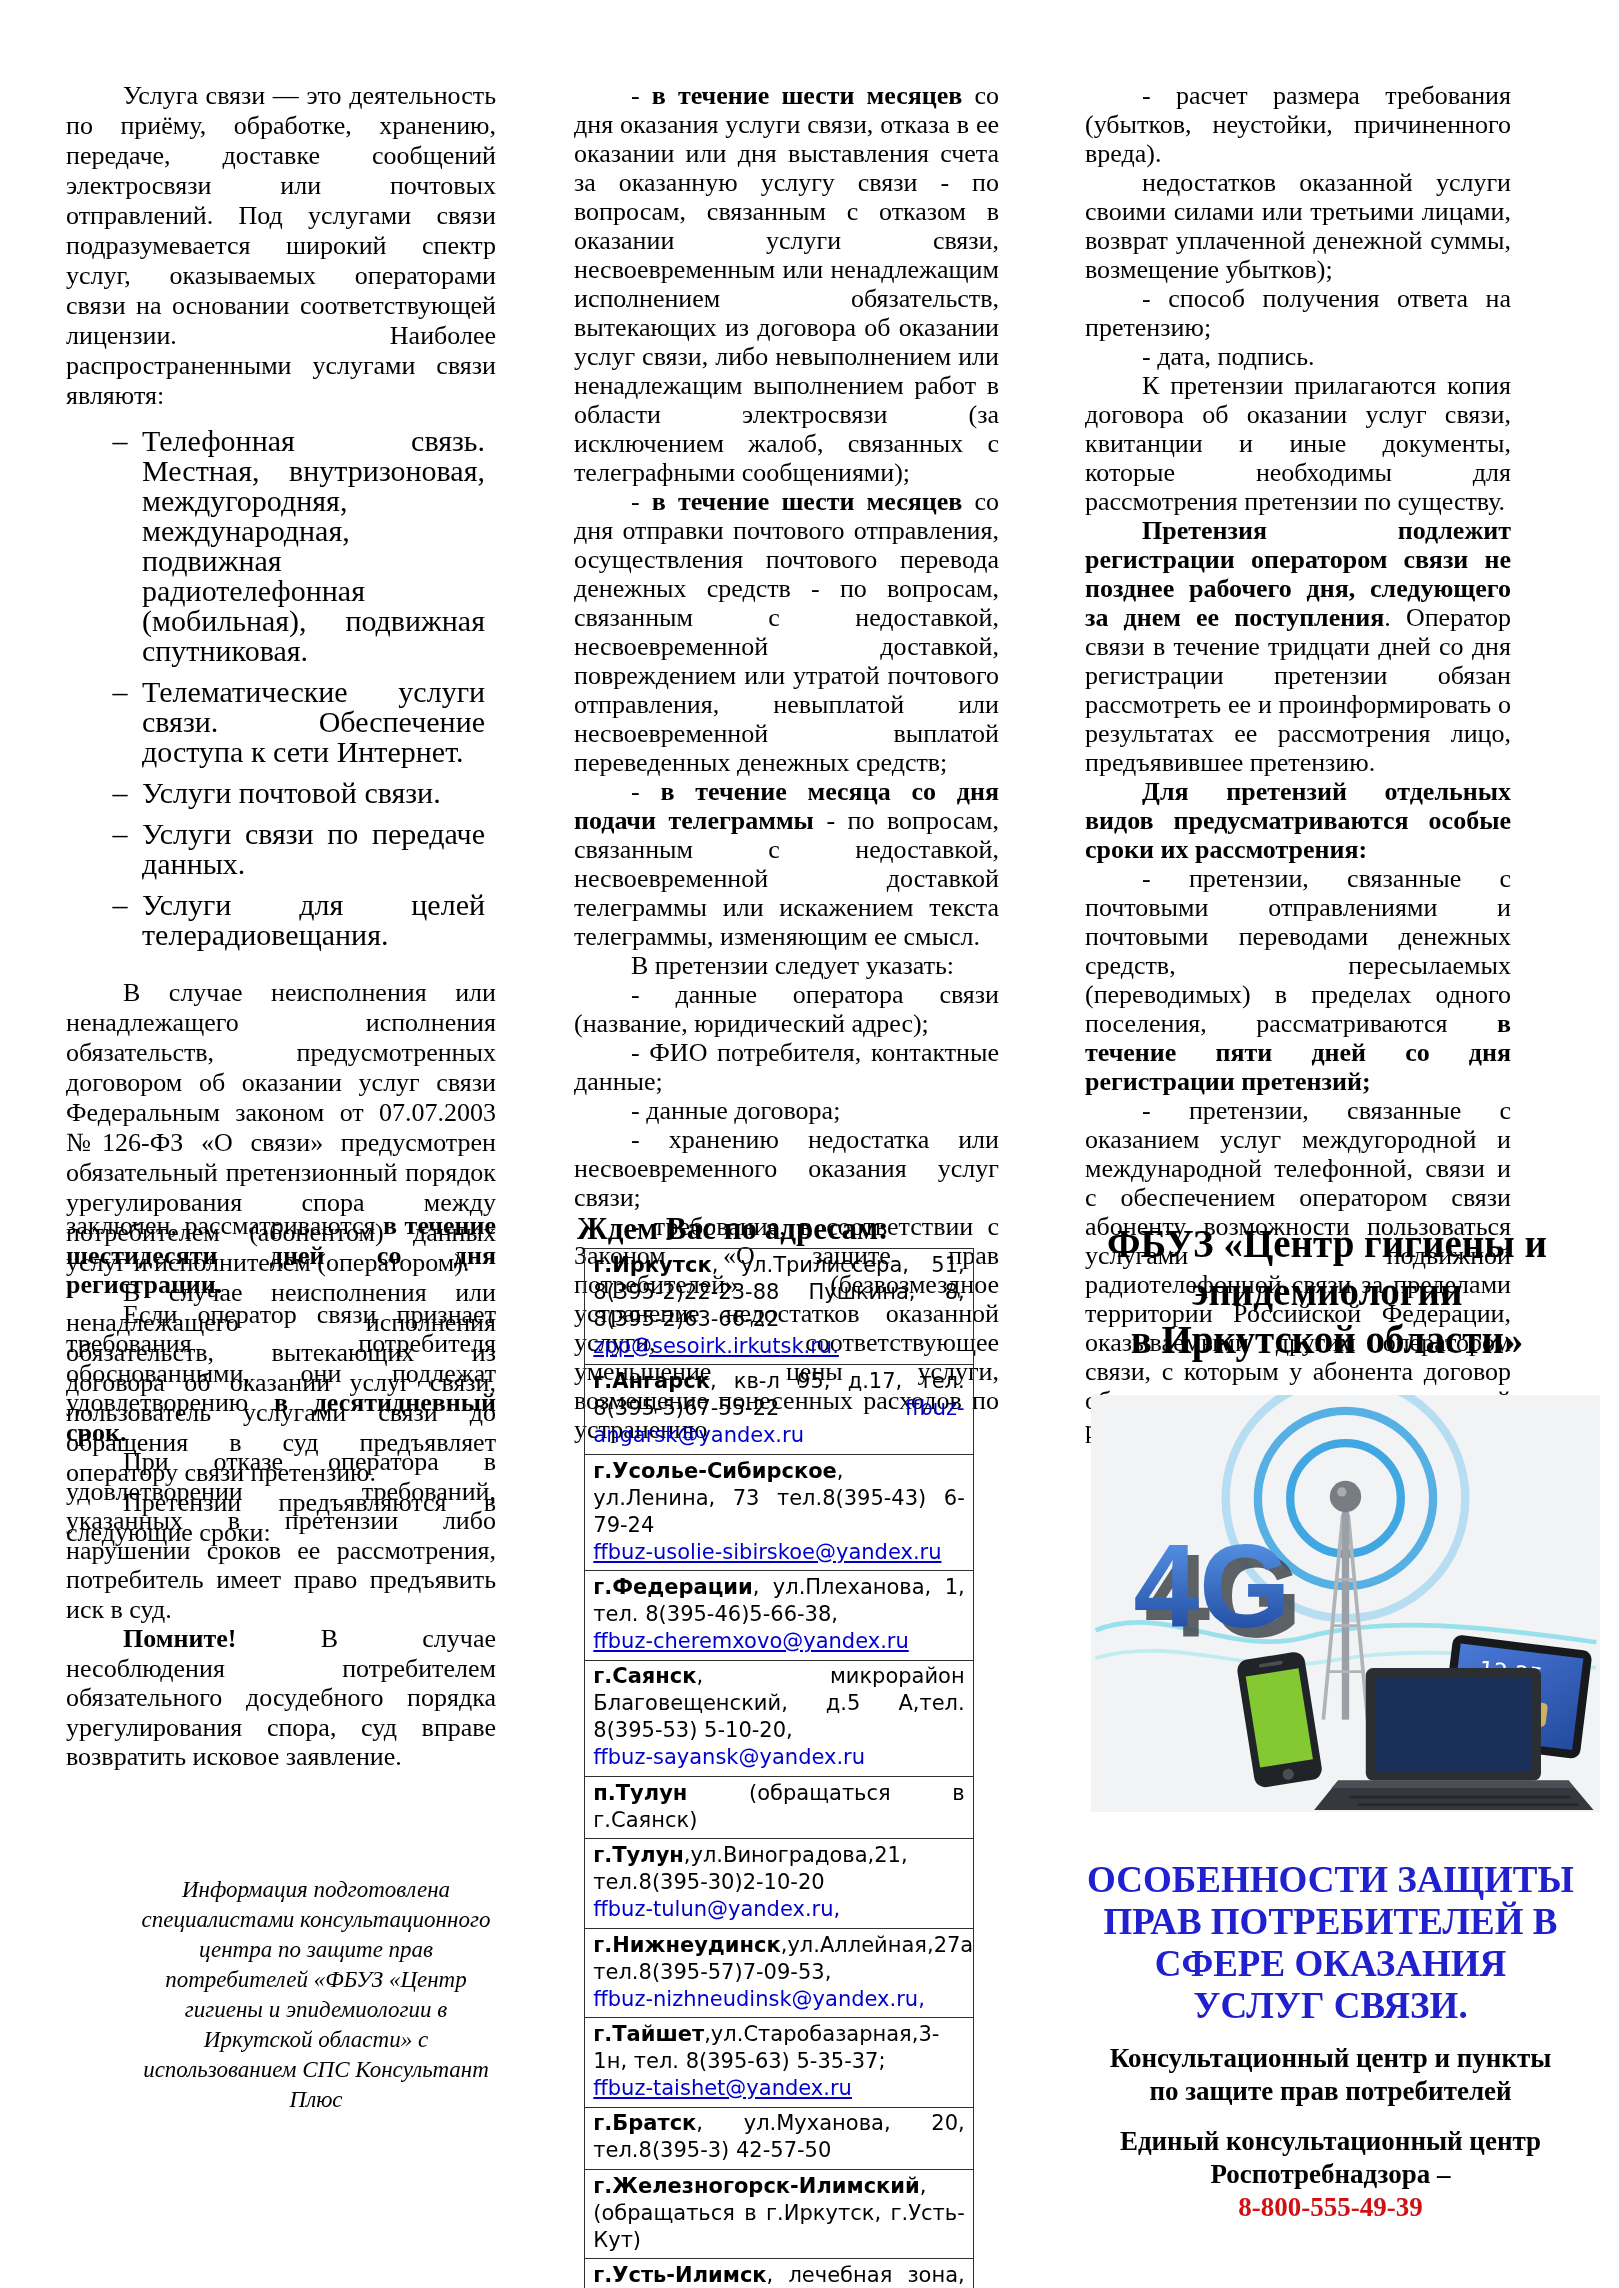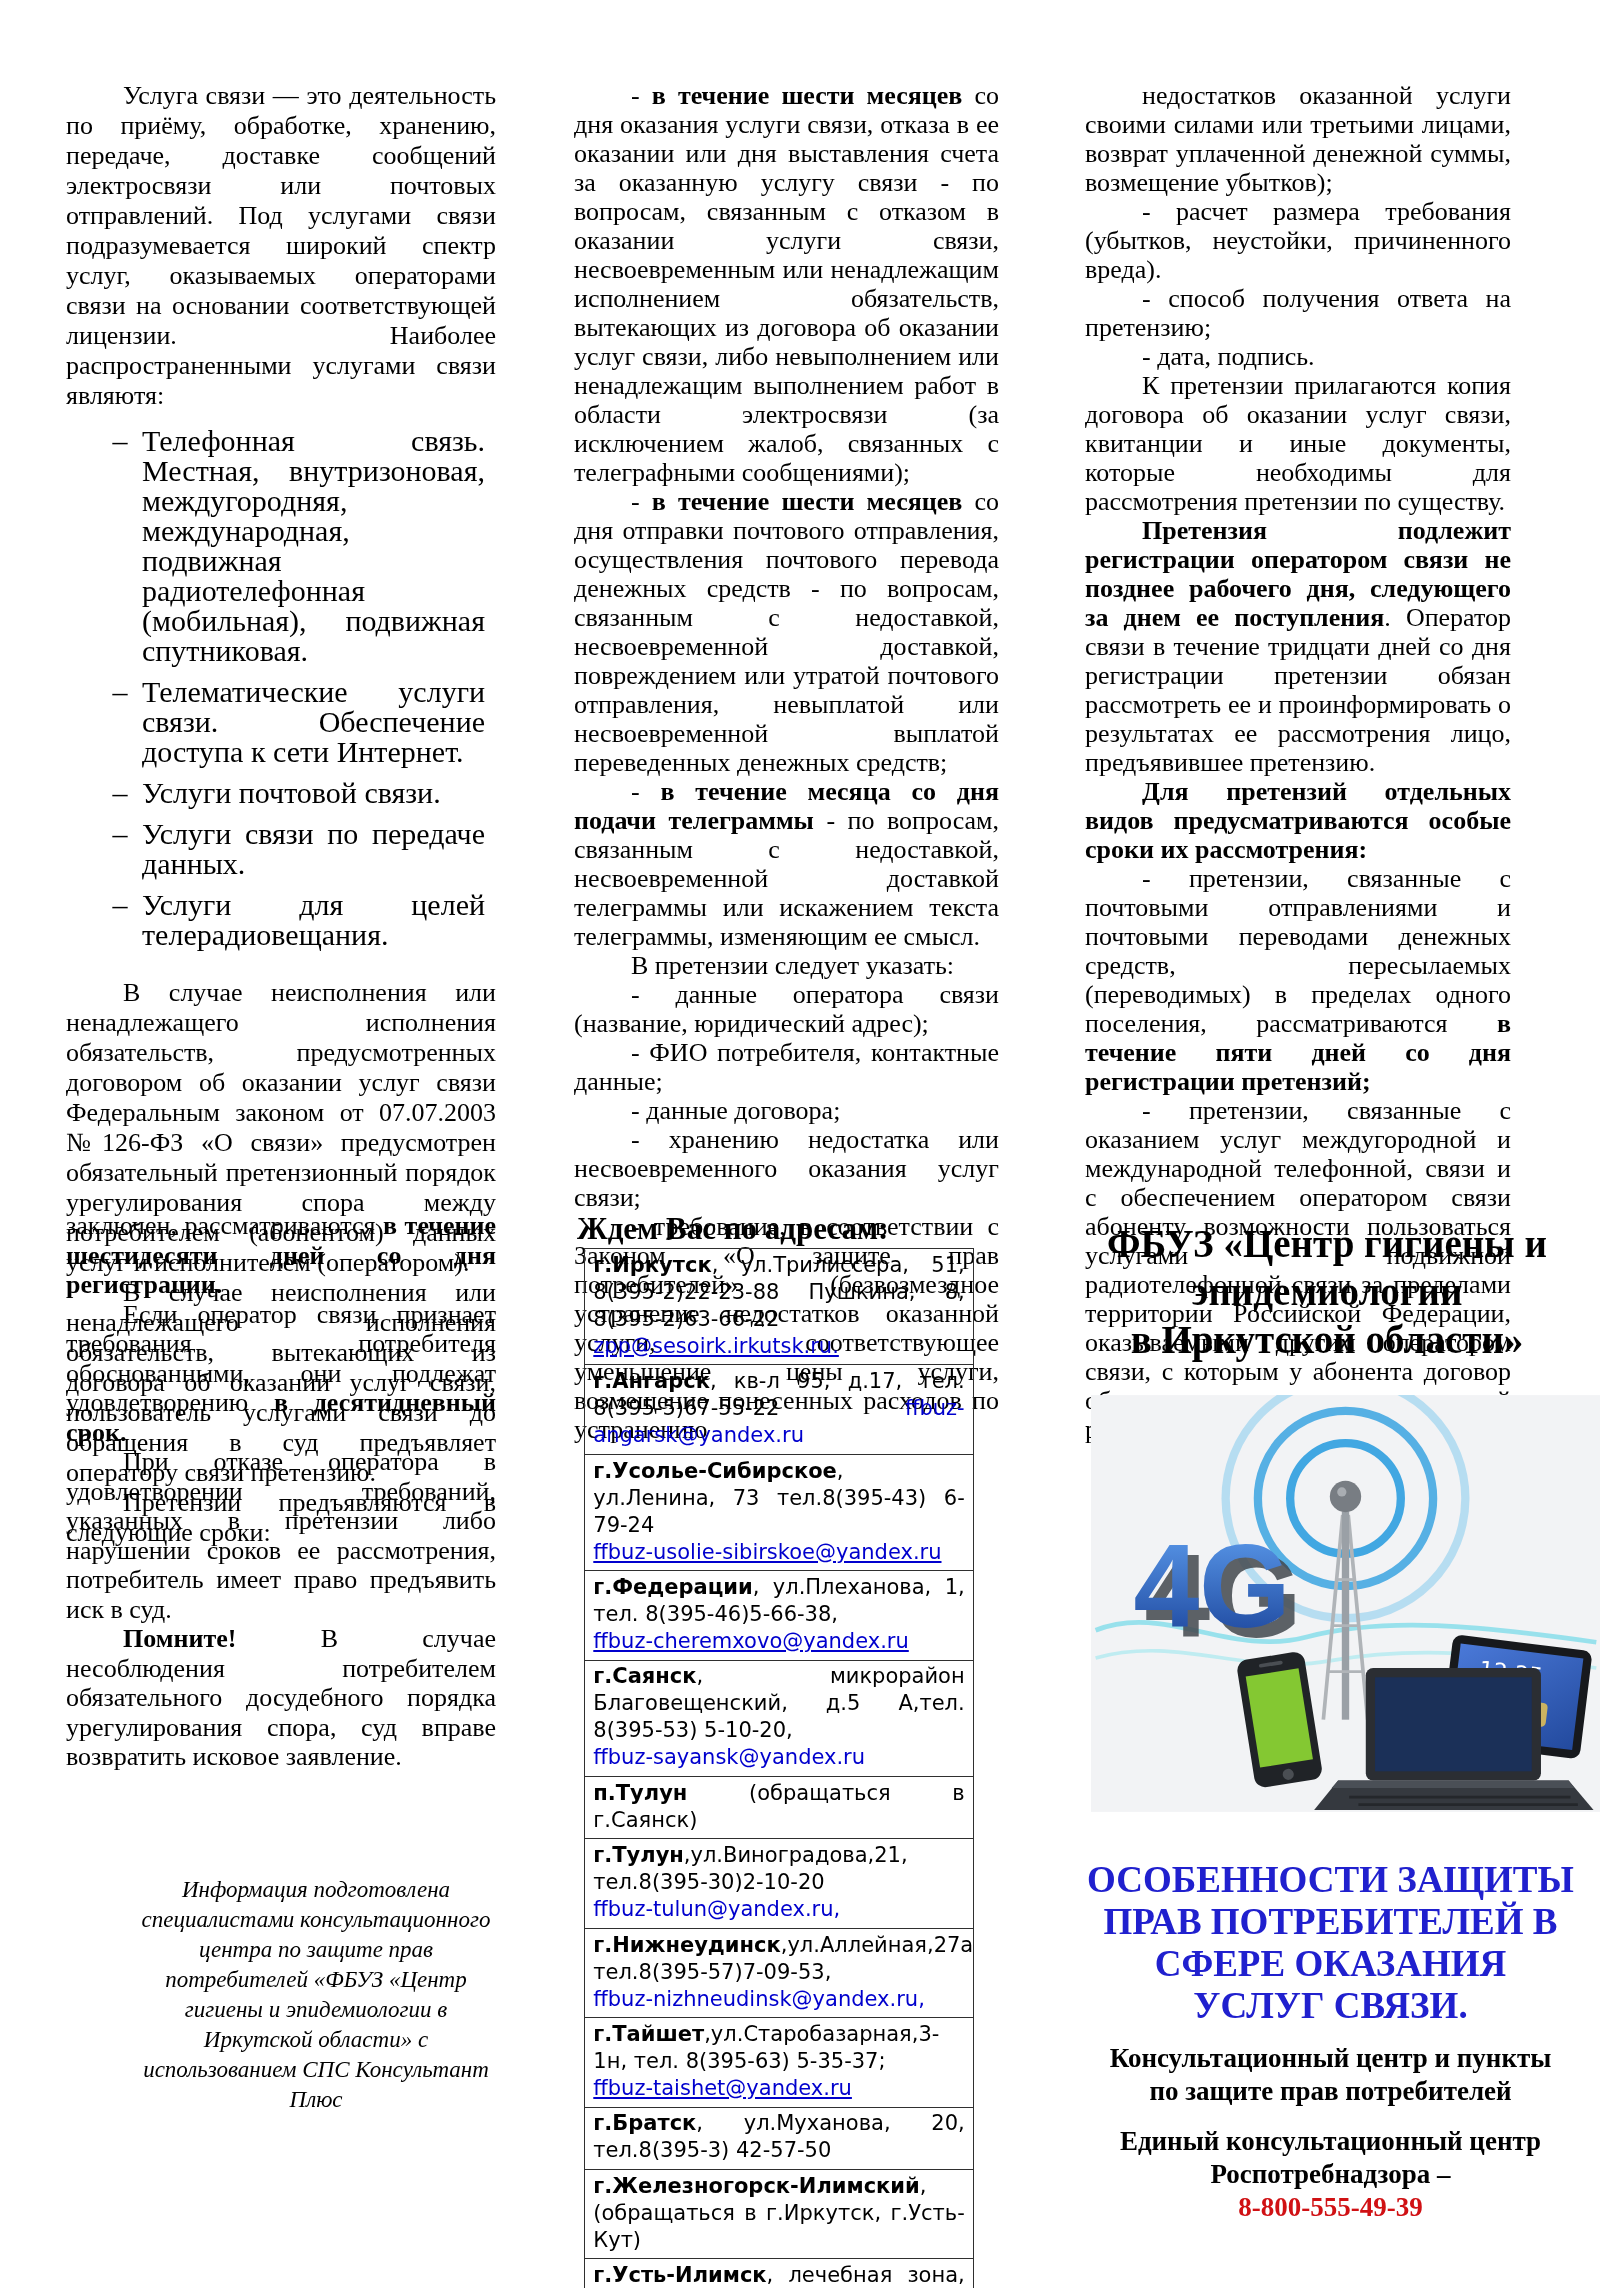--- a/index.html
+++ b/index.html
@@ -73,22 +73,22 @@
     <p class="para">- <b>в течение месяца со дня подачи телеграммы</b> - по вопросам, связанным с недоставкой, несвоевременной доставкой телеграммы или искажением текста телеграммы, изменяющим ее смысл.</p>
     <p class="para">В претензии следует указать:</p>
     <p class="para">- данные оператора связи (название, юридический адрес);</p>
     <p class="para">- ФИО потребителя, контактные данные;</p>
     <p class="para">- данные договора;</p>
     <p class="para">- хранению недостатка или несвоевременного оказания услуг связи;</p>
     <p class="para">- требование, в соответствии с Законом «О защите прав потребителей» (безвозмездное устранение недостатков оказанной услуги, соответствующее уменьшение цены услуги, возмещение понесенных расходов по устранению</p>
   </div>
 
 <div class="abs" id="c3">
+    <p class="para">- расчет размера требования (убытков, неустойки, причиненного вреда).</p>
     <p class="para">недостатков оказанной услуги своими силами или третьими лицами, возврат уплаченной денежной суммы, возмещение убытков);</p>
-    <p class="para">- расчет размера требования (убытков, неустойки, причиненного вреда).</p>
     <p class="para">- способ получения ответа на претензию;</p>
     <p class="para">- дата, подпись.</p>
     <p class="para">К претензии прилагаются копия договора об оказании услуг связи, квитанции и иные документы, которые необходимы для рассмотрения претензии по существу.</p>
     <p class="para"><b>Претензия подлежит регистрации оператором связи не позднее рабочего дня, следующего за днем ее поступления</b>. Оператор связи в течение тридцати дней со дня регистрации претензии обязан рассмотреть ее и проинформировать о результатах ее рассмотрения лицо, предъявившее претензию.</p>
     <p class="para"><b>Для претензий отдельных видов предусматриваются особые сроки их рассмотрения:</b></p>
     <p class="para">- претензии, связанные с почтовыми отправлениями и почтовыми переводами денежных средств, пересылаемых (переводимых) в пределах одного поселения, рассматриваются <b>в течение пяти дней со дня регистрации претензий;</b></p>
     <p class="para">- претензии, связанные с оказанием услуг междугородной и международной телефонной, связи и с обеспечением оператором связи абоненту возможности пользоваться услугами подвижной радиотелефонной связи за пределами территории Российской Федерации, оказываемыми другим оператором связи, с которым у абонента договор об оказании услуг подвижной радиотелефонной связи не</p>
   </div>
 
 <div class="abs" id="b1">

